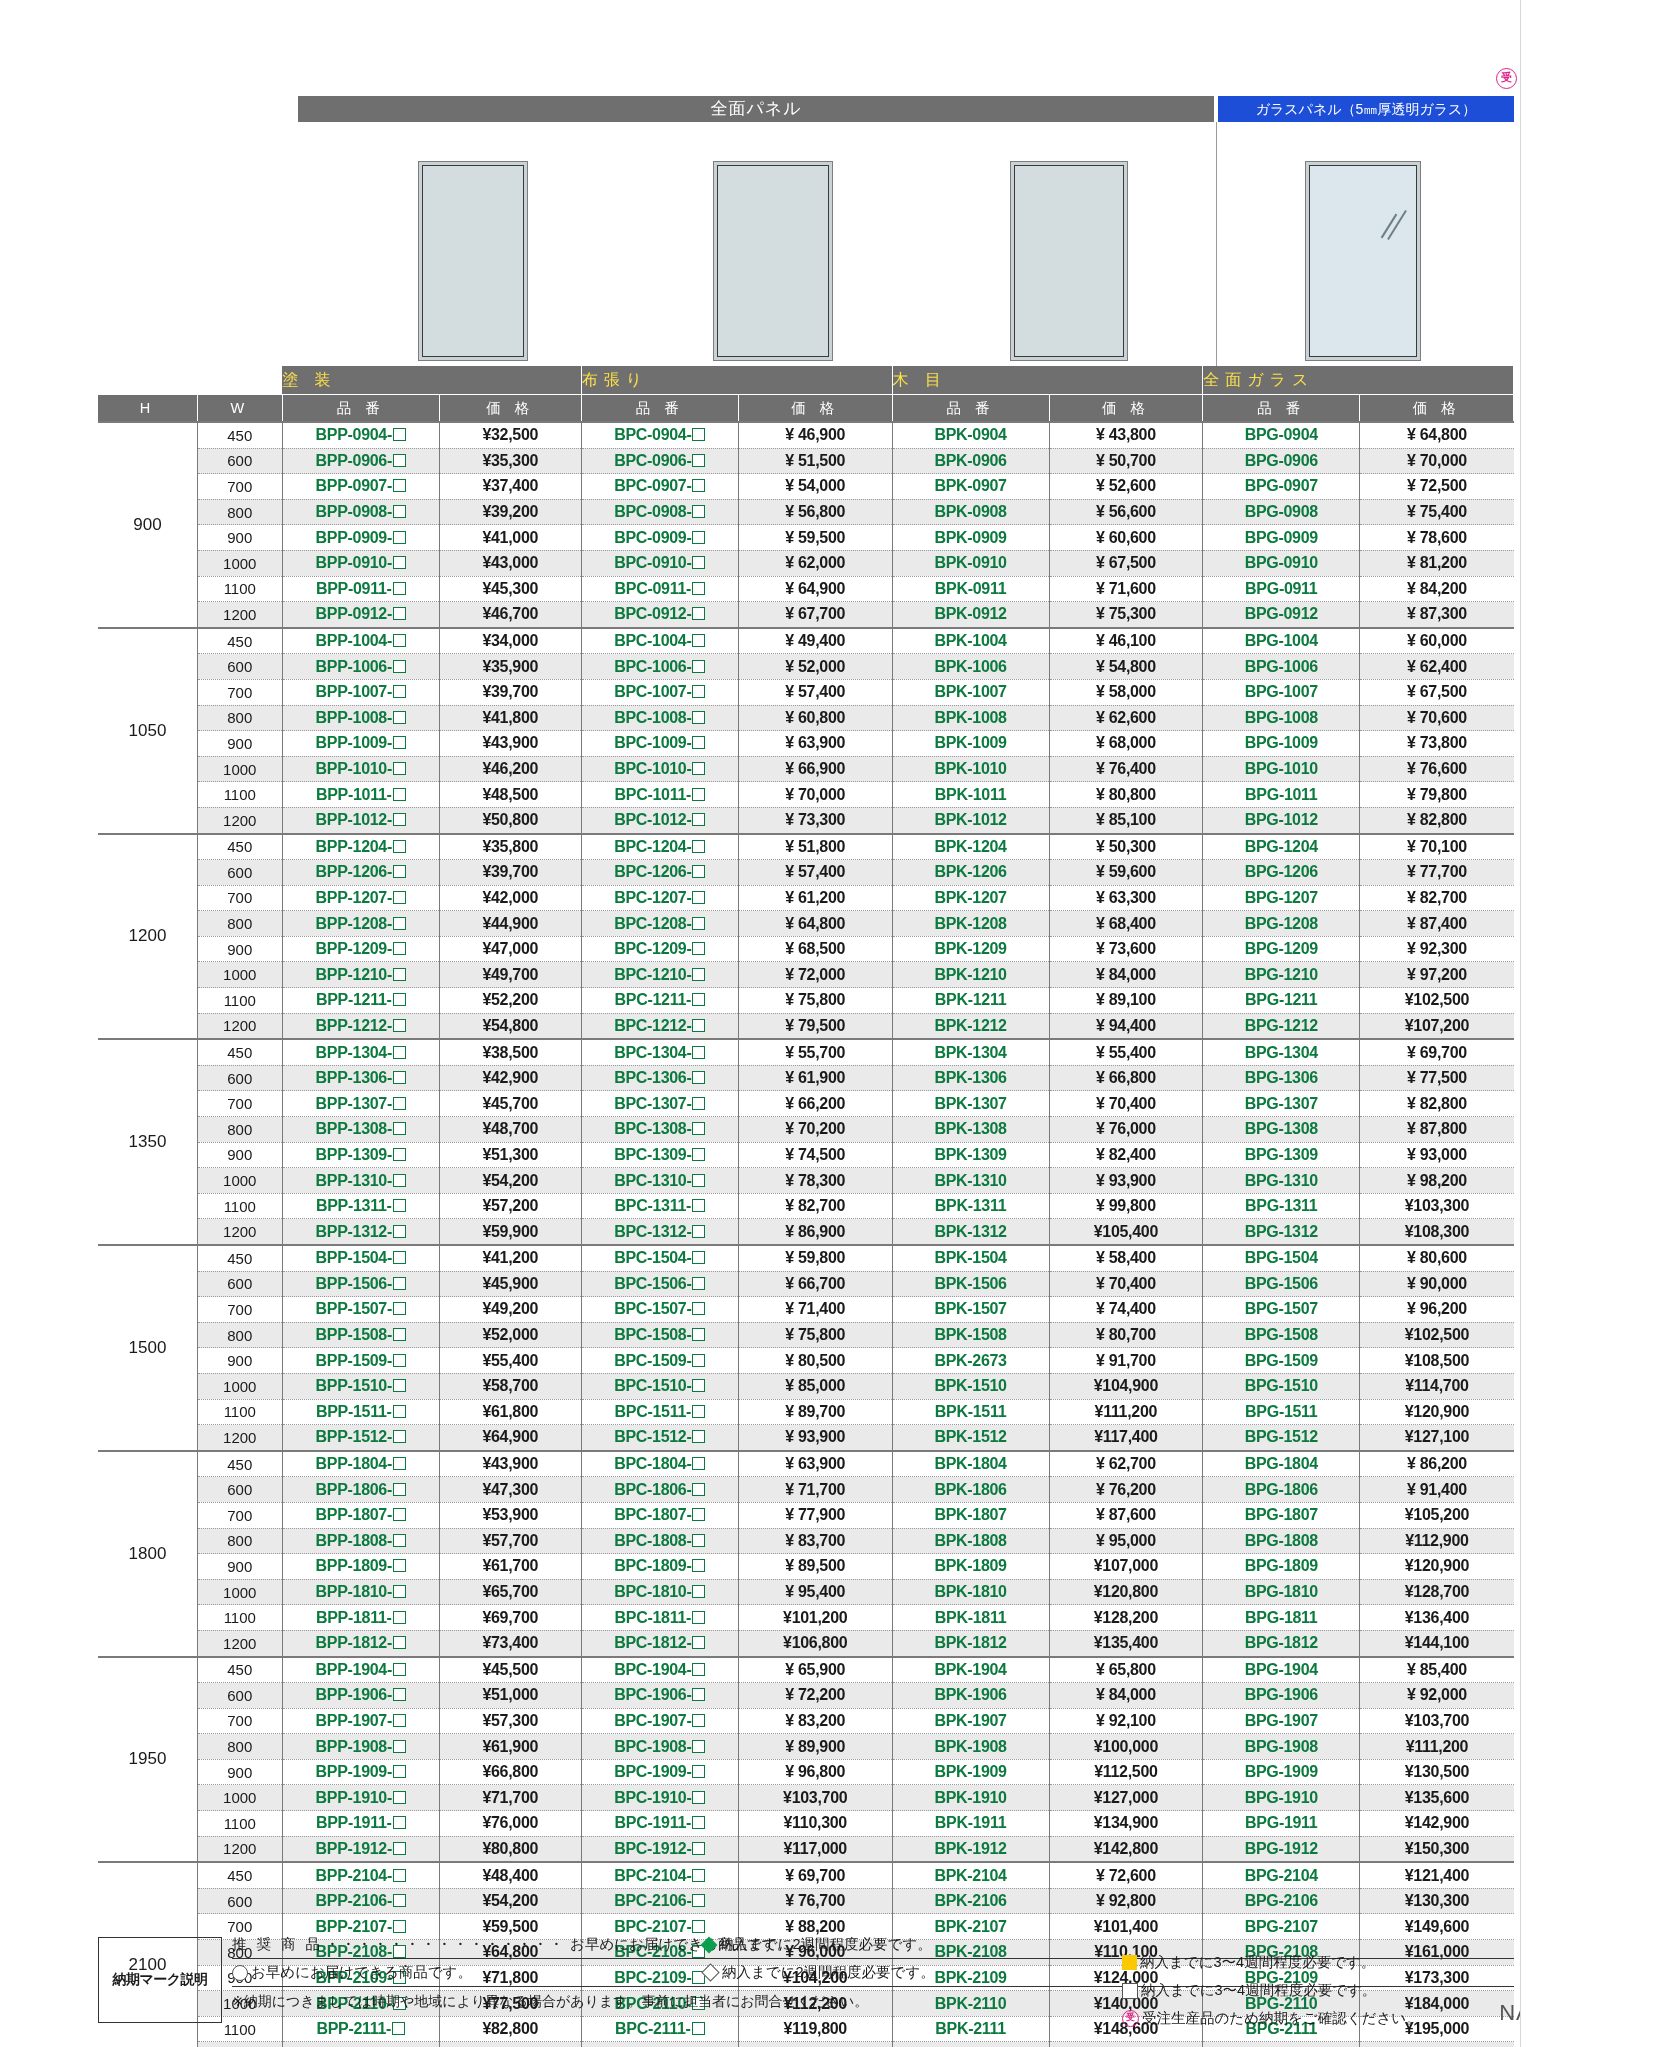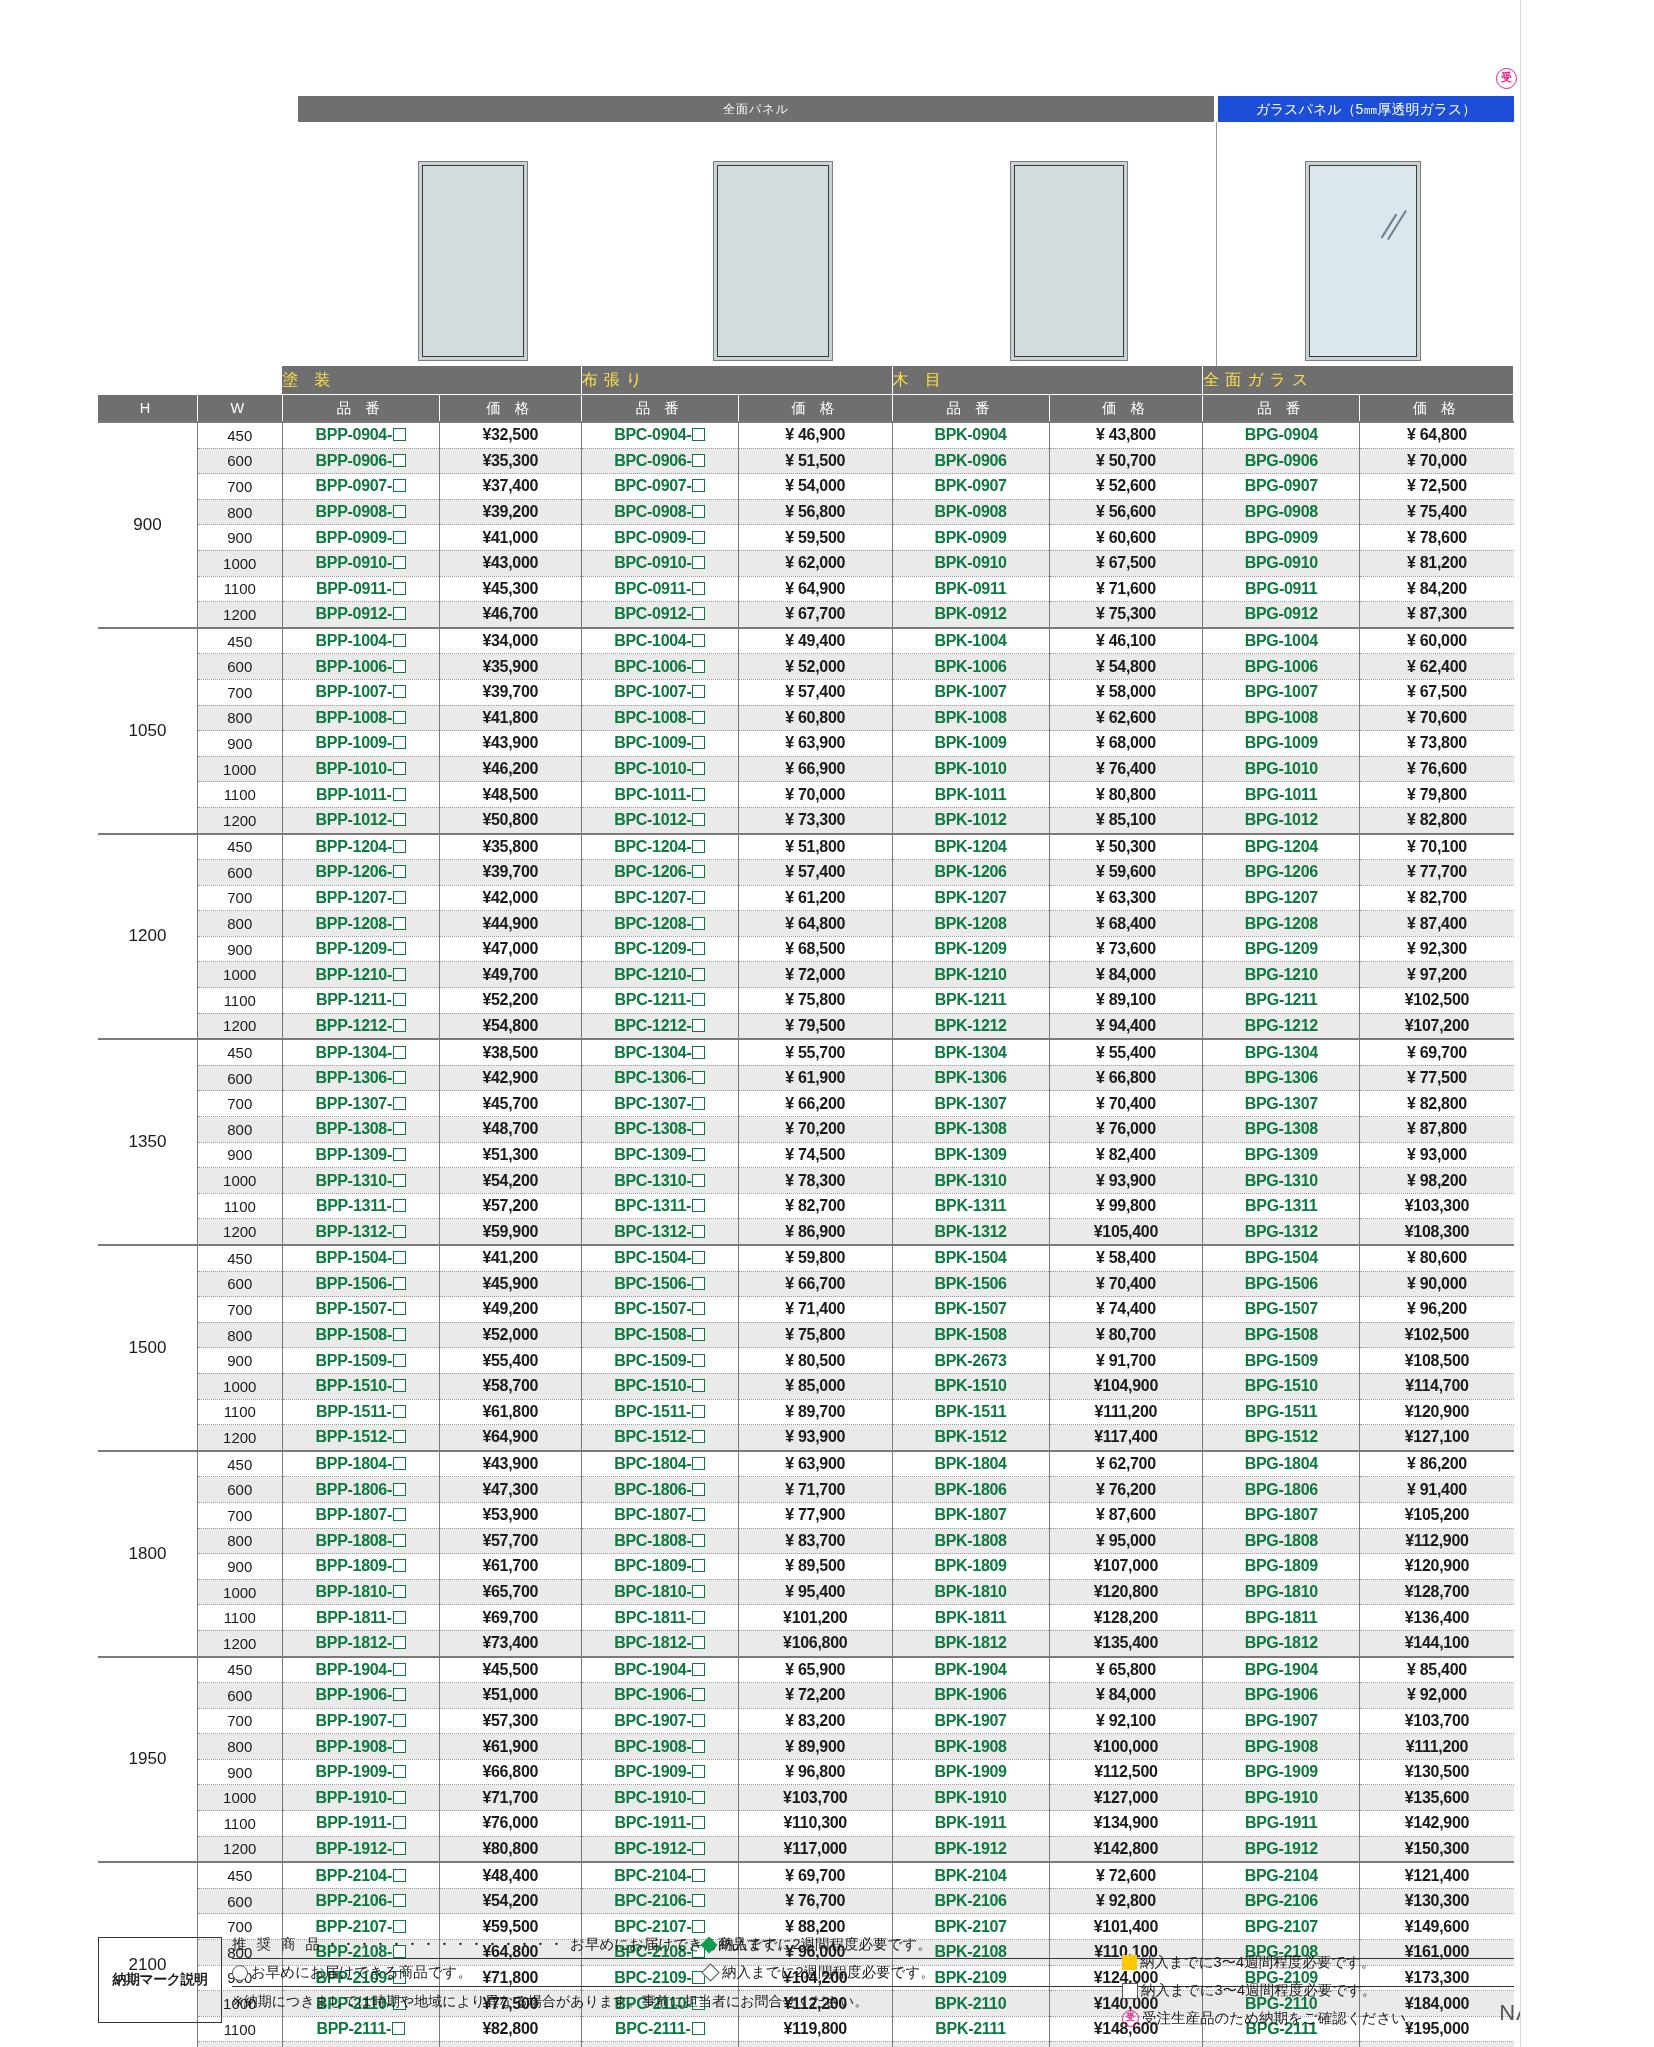--- a/index.html
+++ b/index.html
@@ -16,21 +16,21 @@
   
   .rail{
     position:absolute;left:1520px;top:0;width:134px;height:2047px;
     border-left:1px solid #d8d8d8;
     background:#fff;
   }
 
   
   .topband{position:absolute;left:298px;top:96px;width:916px;height:26px;background:#6f6f6f;}
   .topband-label{
-    color:#fff;font-size:12px;text-align:center;line-height:26px;letter-spacing:1px;
+    color:#fff;font-size:17px;text-align:center;line-height:26px;letter-spacing:1px;
   }
   .topband2{position:absolute;left:1218px;top:96px;width:296px;height:26px;background:#1d4ed8;}
   .topband2-label{color:#fff;font-size:14px;text-align:center;line-height:26px;letter-spacing:0px;}
   .divline-in{position:absolute;left:1216px;top:122px;width:1px;height:258px;background:#9a9a9a;}
 
   .panelfig{position:absolute;border:1px solid #7d7d7d;background:#c9d3d6;box-sizing:border-box;}
   .panelfig .inner{position:absolute;inset:3px;border:1px solid #3a3a3a;background:#d3dde0;box-sizing:border-box;}
   .panelfig.glass .inner{background:#dbe7ec;}
   .glass-glint{position:absolute;right:22px;top:46px;width:2px;height:34px;background:#6f7e88;transform:rotate(32deg);}
   .glass-glint2{position:absolute;right:30px;top:50px;width:2px;height:28px;background:#6f7e88;transform:rotate(32deg);}

